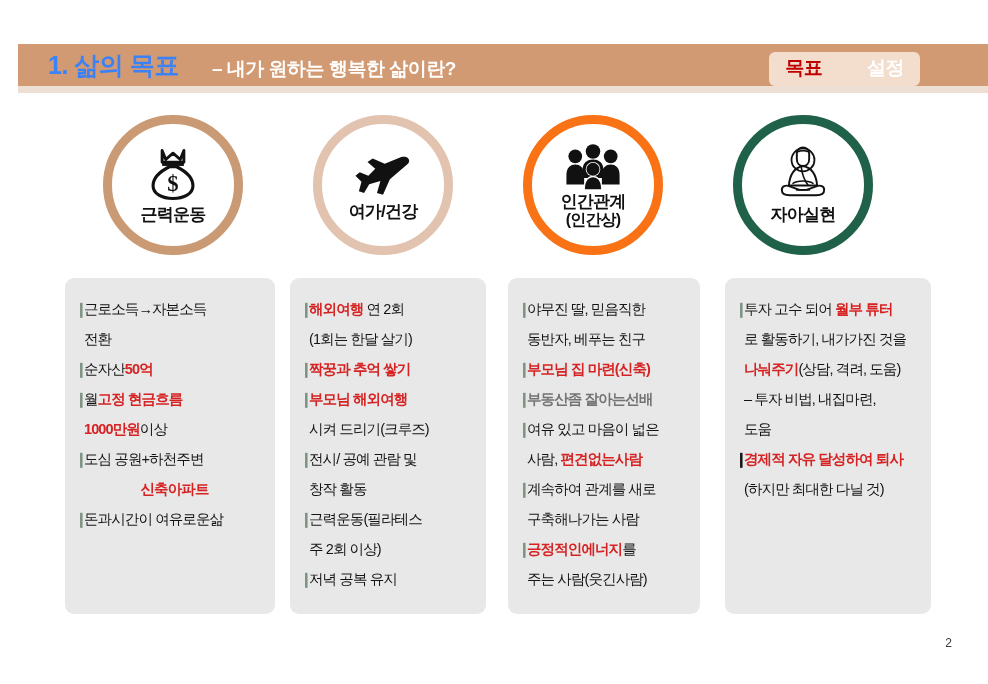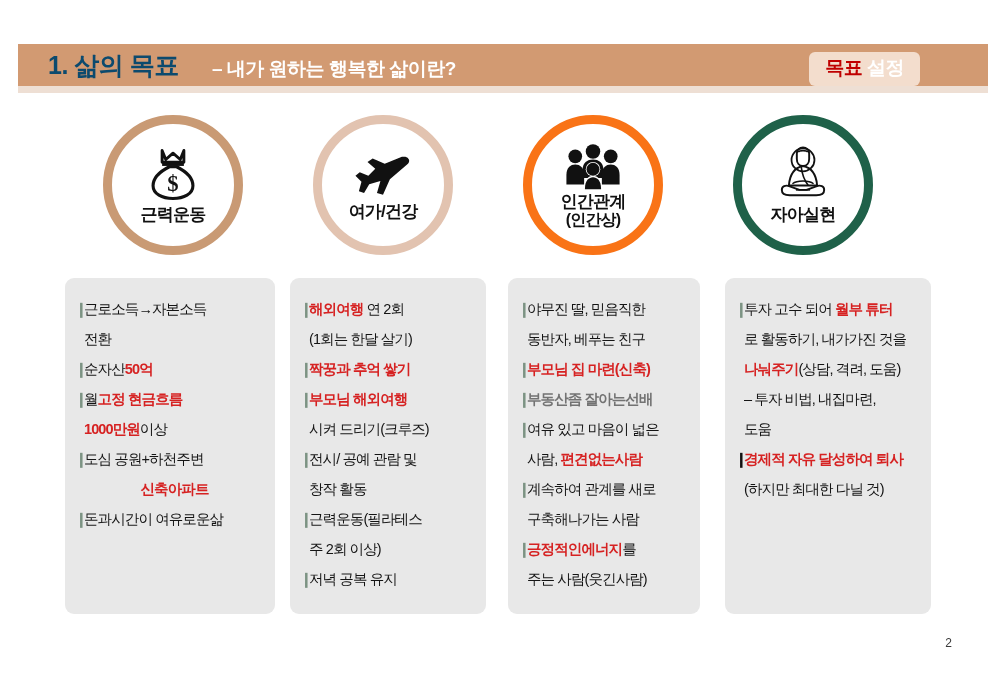--- a/index.html
+++ b/index.html
@@ -33,21 +33,21 @@
     width: 970px;
     height: 7px;
     background: #eedfd4;
   }
   .header-title {
     position: absolute;
     left: 48px;
     top: 48px;
     font-size: 25px;
     font-weight: bold;
-    color: #0c4a6e;
+    color: #3b82f6;
     letter-spacing: -0.5px;
     line-height: 34px;
     white-space: nowrap;
   }
   .header-subtitle {
     position: absolute;
     left: 212px;
     top: 54px;
     font-size: 19px;
     font-weight: bold;
@@ -64,21 +64,21 @@
     background: #f3ddcd;
     border-radius: 6px;
     padding: 4px 16px 6px 16px;
     font-size: 19px;
     font-weight: bold;
     letter-spacing: -0.5px;
     line-height: 24px;
     white-space: nowrap;
   }
   .badge-red { color: #c00000; }
-  .badge-white { color: #ffffff; }
+  .badge-white { color: #ffffff; margin-left: 40px; }
 
   
   .circle {
     position: absolute;
     width: 140px;
     height: 140px;
     border-radius: 50%;
     background: #ffffff;
     box-sizing: border-box;
     display: flex;

